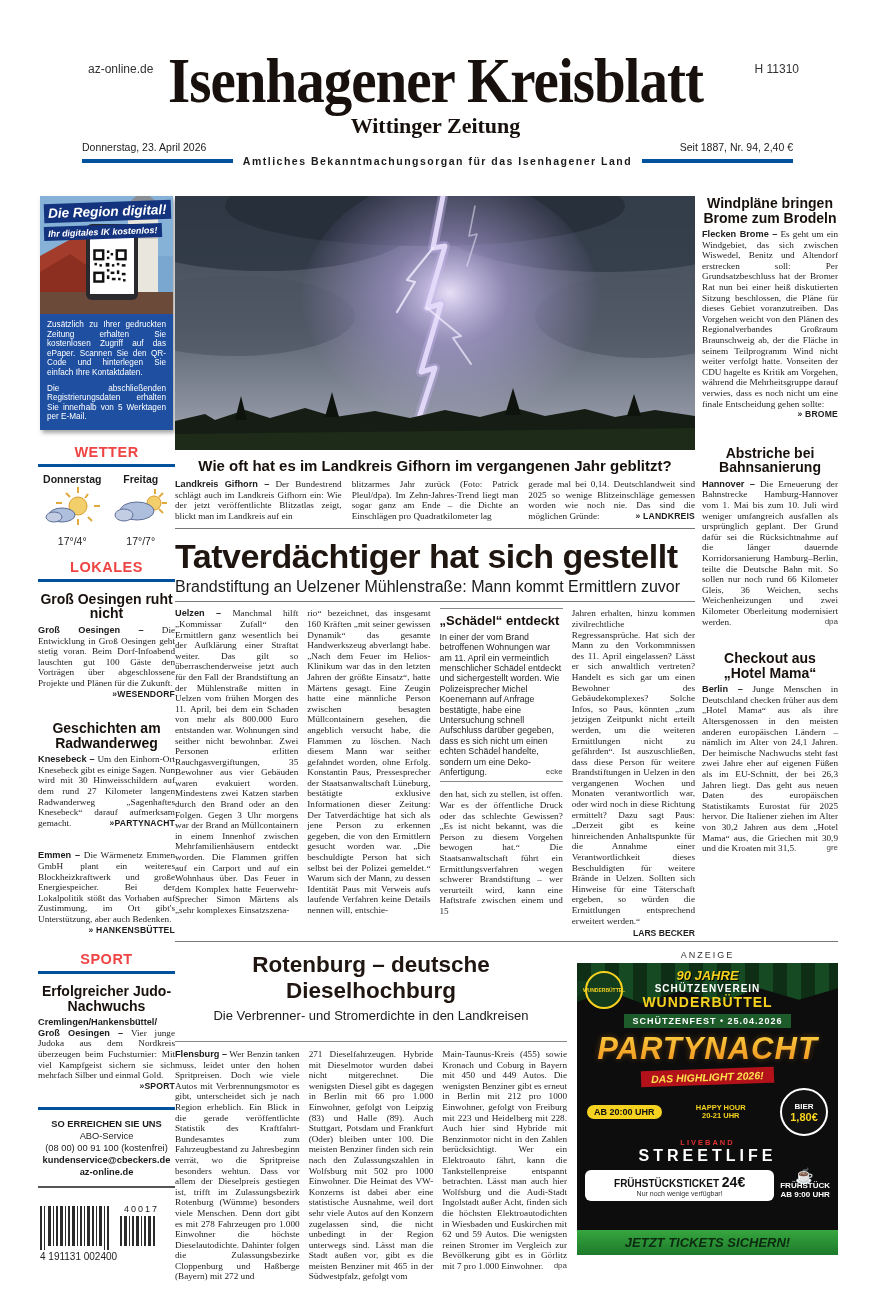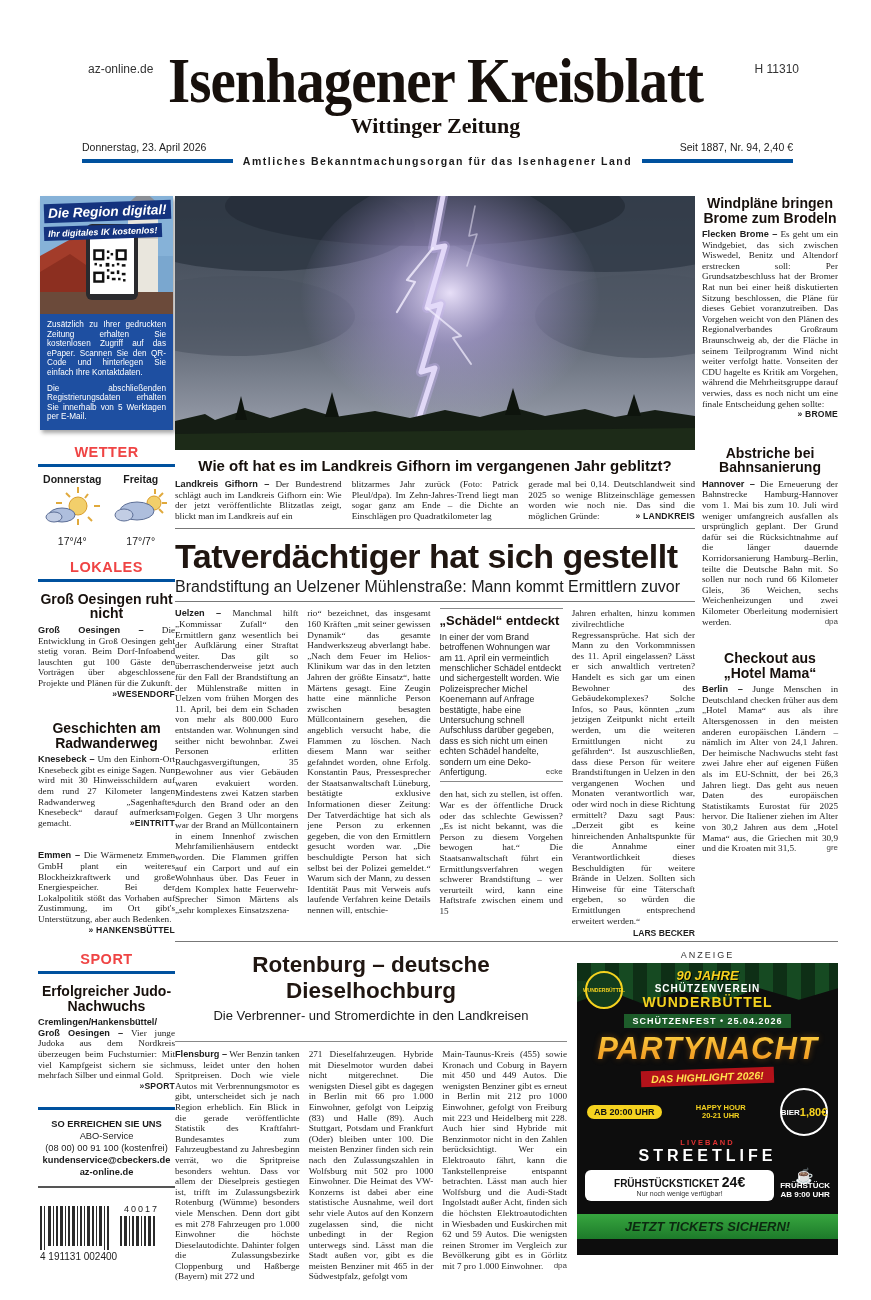--- a/index.html
+++ b/index.html
@@ -81,38 +81,38 @@
   .ad-fest{background:#1d5c2a;color:#fff;font-weight:bold;font-size:9px;letter-spacing:1px;
            display:inline-block;padding:2px 8px;margin-top:3px;}
   .ad-title{font-size:31px;font-weight:bold;font-style:italic;letter-spacing:1px;margin-top:3px;
             background:linear-gradient(180deg,#ffe14d,#f08c1a);-webkit-background-clip:text;background-clip:text;color:transparent;
             text-shadow:0 0 6px rgba(240,140,26,.35);}
   .ad-high{display:inline-block;background:#b3121a;color:#ffe14d;font-style:italic;font-weight:bold;
            font-size:10.5px;padding:2px 10px;transform:rotate(-2deg);margin-top:1px;}
   .ad-row{display:flex;justify-content:space-between;align-items:center;padding:3px 10px 0;}
   .ad-time{background:#f5d21f;color:#111;font-weight:bold;font-size:9px;border-radius:8px;padding:2px 7px;}
   .ad-happy{color:#f5d21f;font-weight:bold;font-size:7.5px;line-height:8.5px;}
-  .ad-beer{width:44px;height:44px;border:2px solid #fff;border-radius:50%;display:flex;flex-direction:row;
+  .ad-beer{width:44px;height:44px;border:2px solid #fff;border-radius:50%;display:flex;flex-direction:column;
            justify-content:center;align-items:center;font-weight:bold;background:#111;}
   .ad-beer .l1{font-size:8px;}
   .ad-beer .l2{font-size:11px;color:#f5d21f;}
   .ad-band{margin-top:2px;}
   .ad-band .lb{color:#e03131;font-weight:bold;font-size:7.5px;letter-spacing:2px;}
   .ad-band .nm{color:#fff;font-weight:bold;font-size:16px;letter-spacing:4px;}
   .ad-entry{display:flex;gap:5px;justify-content:center;align-items:stretch;margin-top:4px;padding:0 8px;}
   .ad-entrybox{background:#fff;color:#111;font-weight:bold;font-size:8px;line-height:9.5px;padding:3px 5px;flex:1;}
   .ad-entrybox .red{color:#b3121a;}
   .ad-kasse{background:#fff;color:#111;font-weight:bold;font-size:8px;display:flex;align-items:center;padding:0 6px;}
   .ad-ticketrow{display:flex;gap:6px;align-items:center;margin-top:5px;padding:0 8px;}
   .ad-ticket{background:#fff;color:#111;border-radius:6px;padding:4px 8px;font-weight:bold;font-size:10px;flex:1;}
   .ad-ticket .pr{font-size:14px;}
   .ad-ticket .note{display:block;font-weight:normal;font-size:7px;color:#333;}
   .ad-bfast{color:#fff;font-weight:bold;font-size:8px;line-height:9.5px;}
   .ad-cup{font-size:15px;display:block;}
-  .ad-cta{position:absolute;bottom:16px;left:0;right:0;background:linear-gradient(180deg,#37a63f,#1d7a2a);
+  .ad-cta{position:absolute;bottom:0;left:0;right:0;background:linear-gradient(180deg,#37a63f,#1d7a2a);
           color:#0c2a10;font-weight:bold;font-style:italic;font-size:13px;padding:5px 0;}
   .badge{position:absolute;z-index:3;top:8px;left:8px;width:34px;height:34px;border-radius:50%;
          background:#133d1d;border:2px solid #f5d21f;display:flex;align-items:center;justify-content:center;
          font-size:5px;font-weight:bold;color:#f5d21f;text-align:center;line-height:6px;}
   .clear{clear:both;}
 </style>
 </head>
 <body>
 
 <div class="page">
@@ -231,21 +231,21 @@
     <div class="sec" style="margin-top:12px;">LOKALES</div>
 
     <div class="sb-art">
       <h3 class="art">Groß Oesingen ruht nicht</h3>
       <p class="serifbody" style="margin:0;"><span class="dl">Groß Oesingen –</span> <span>Die Entwicklung in Groß Oesingen geht stetig voran. Beim Dorf-Infoabend lauschten gut 100 Gäste den Vorträgen über abgeschlossene Projekte und Plänen für die Zukunft.</span> <span class="tag">»WESENDORF</span></p>
       <div class="clear"></div>
     </div>
 
     <div class="sb-art" style="margin-top:22px;">
       <h3 class="art">Geschichten am Radwanderweg</h3>
-      <p class="serifbody" style="margin:0;"><span class="dl">Knesebeck –</span> <span>Um den Einhorn-Ort Knesebeck gibt es einige Sagen. Nun wird mit 30 Hinweisschildern auf dem rund 27 Kilometer langen Radwanderweg „Sagenhaftes Knesebeck“ darauf aufmerksam gemacht.</span> <span class="tag">»EINTRITT</span></p>
+      <p class="serifbody" style="margin:0;"><span class="dl">Knesebeck –</span> <span>Um den Einhorn-Ort Knesebeck gibt es einige Sagen. Nun wird mit 30 Hinweisschildern auf dem rund 27 Kilometer langen Radwanderweg „Sagenhaftes Knesebeck“ darauf aufmerksam gemacht.</span> <span class="tag">»PARTYNACHT</span></p>
       <div class="clear"></div>
     </div>
 
     <div class="sb-art" style="margin-top:22px;">
       <p class="serifbody" style="margin:0;"><span class="dl">Emmen –</span> <span>Die Wärmenetz Emmen GmbH plant ein weiteres Blockheizkraftwerk und große Energiespeicher. Bei der Lokalpolitik stößt das Vorhaben auf Zustimmung, im Ort gibt's Unterstützung, aber auch Bedenken.</span> <span class="tag">» HANKENSBÜTTEL</span></p>
       <div class="clear"></div>
     </div>
 
     <div class="sec" style="margin-top:16px;">SPORT</div>
 

